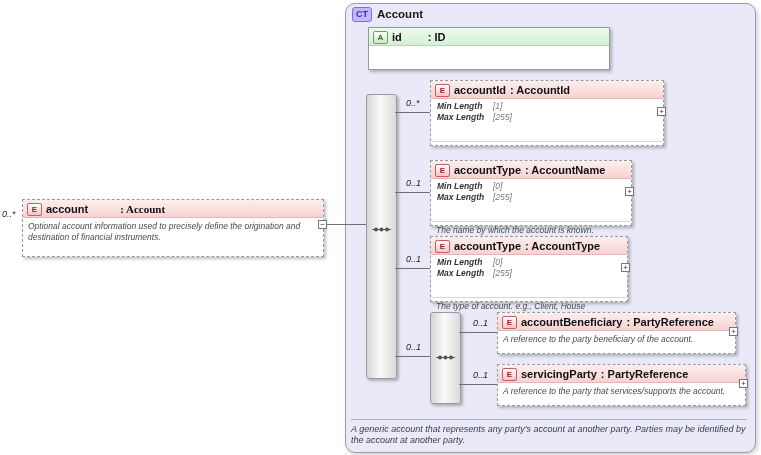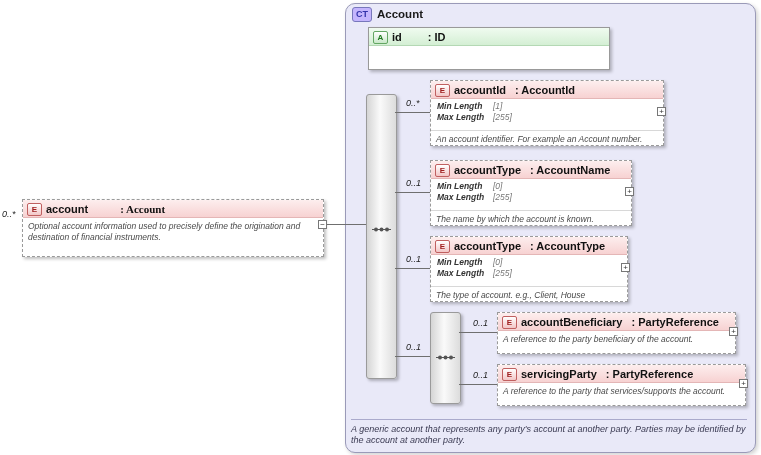--- a/index.html
+++ b/index.html
@@ -38,24 +38,24 @@
     background:linear-gradient(#fdeeee,#f7d2d2);border-bottom:1px solid #e4b6b6;
   }
   .ehead.green{background:linear-gradient(#f0fbf0,#d4efd4);border-bottom:1px solid #b4d8b4;}
   .badge{
     flex:0 0 auto;width:13px;height:11px;text-align:center;
     font:bold 8px/11px "Liberation Sans",sans-serif;border-radius:2px;
   }
   .badge.e{border:1px solid #c06060;background:linear-gradient(#ffffff,#f2c6c6);color:#a02020;}
   .badge.a{border:1px solid #63a663;background:linear-gradient(#ffffff,#c9e8c9);color:#217a21;}
   .ename{font:bold 11px/14px "Liberation Sans",sans-serif;color:#111;white-space:nowrap;}
-  .etype{font:bold 11px/14px "Liberation Sans",sans-serif;color:#111;white-space:nowrap;margin-left:5px;}
+  .etype{font:bold 11px/14px "Liberation Sans",sans-serif;color:#111;white-space:nowrap;}
   .root .etype{margin-left:28px;font-family:Liberation Serif, serif;}
   .attr .etype{margin-left:22px;}
-  .facets{padding:2px 6px 8px 6px;border-bottom:1px solid #d8d8d8;}
+  .facets{padding:2px 6px 19px 6px;border-bottom:1px solid #d8d8d8;}
   .facet-row{font:italic 8.5px/10.5px "Liberation Sans",sans-serif;color:#333;white-space:nowrap;}
   .facet-label{display:inline-block;width:56px;font-weight:bold;}
   .facet-value{color:#777;}
   .eannot{
     padding:3px 5px 2px 5px;
     font:italic 8.5px/10.5px "Liberation Sans",sans-serif;color:#4a4a4a;
   }
   
   .seq-bar{
     position:absolute;width:29px;border:1px solid #9a9a9a;border-radius:3px;
@@ -123,21 +123,20 @@
   <div class="ebox" style="left:430px;top:80px;width:232px;height:64px;">
     <div class="ehead">
       <span class="badge e">E</span>
       <span class="ename">accountId</span>
       <span class="etype">: AccountId</span>
     </div>
     <div class="facets">
       <div class="facet-row"><span class="facet-label">Min Length</span><span class="facet-value">[1]</span></div>
       <div class="facet-row"><span class="facet-label">Max Length</span><span class="facet-value">[255]</span></div>
     </div>
-    <div class="eannot">An account identifier. For example an Account number.</div>
   </div>
   <div class="expander" style="left:657px;top:107px;">+</div>
 
   <span class="card" style="left:406px;top:178px;">0..1</span>
   <div class="ebox" style="left:430px;top:160px;width:200px;height:64px;">
     <div class="ehead">
       <span class="badge e">E</span>
       <span class="ename">accountType</span>
       <span class="etype">: AccountName</span>
     </div>

